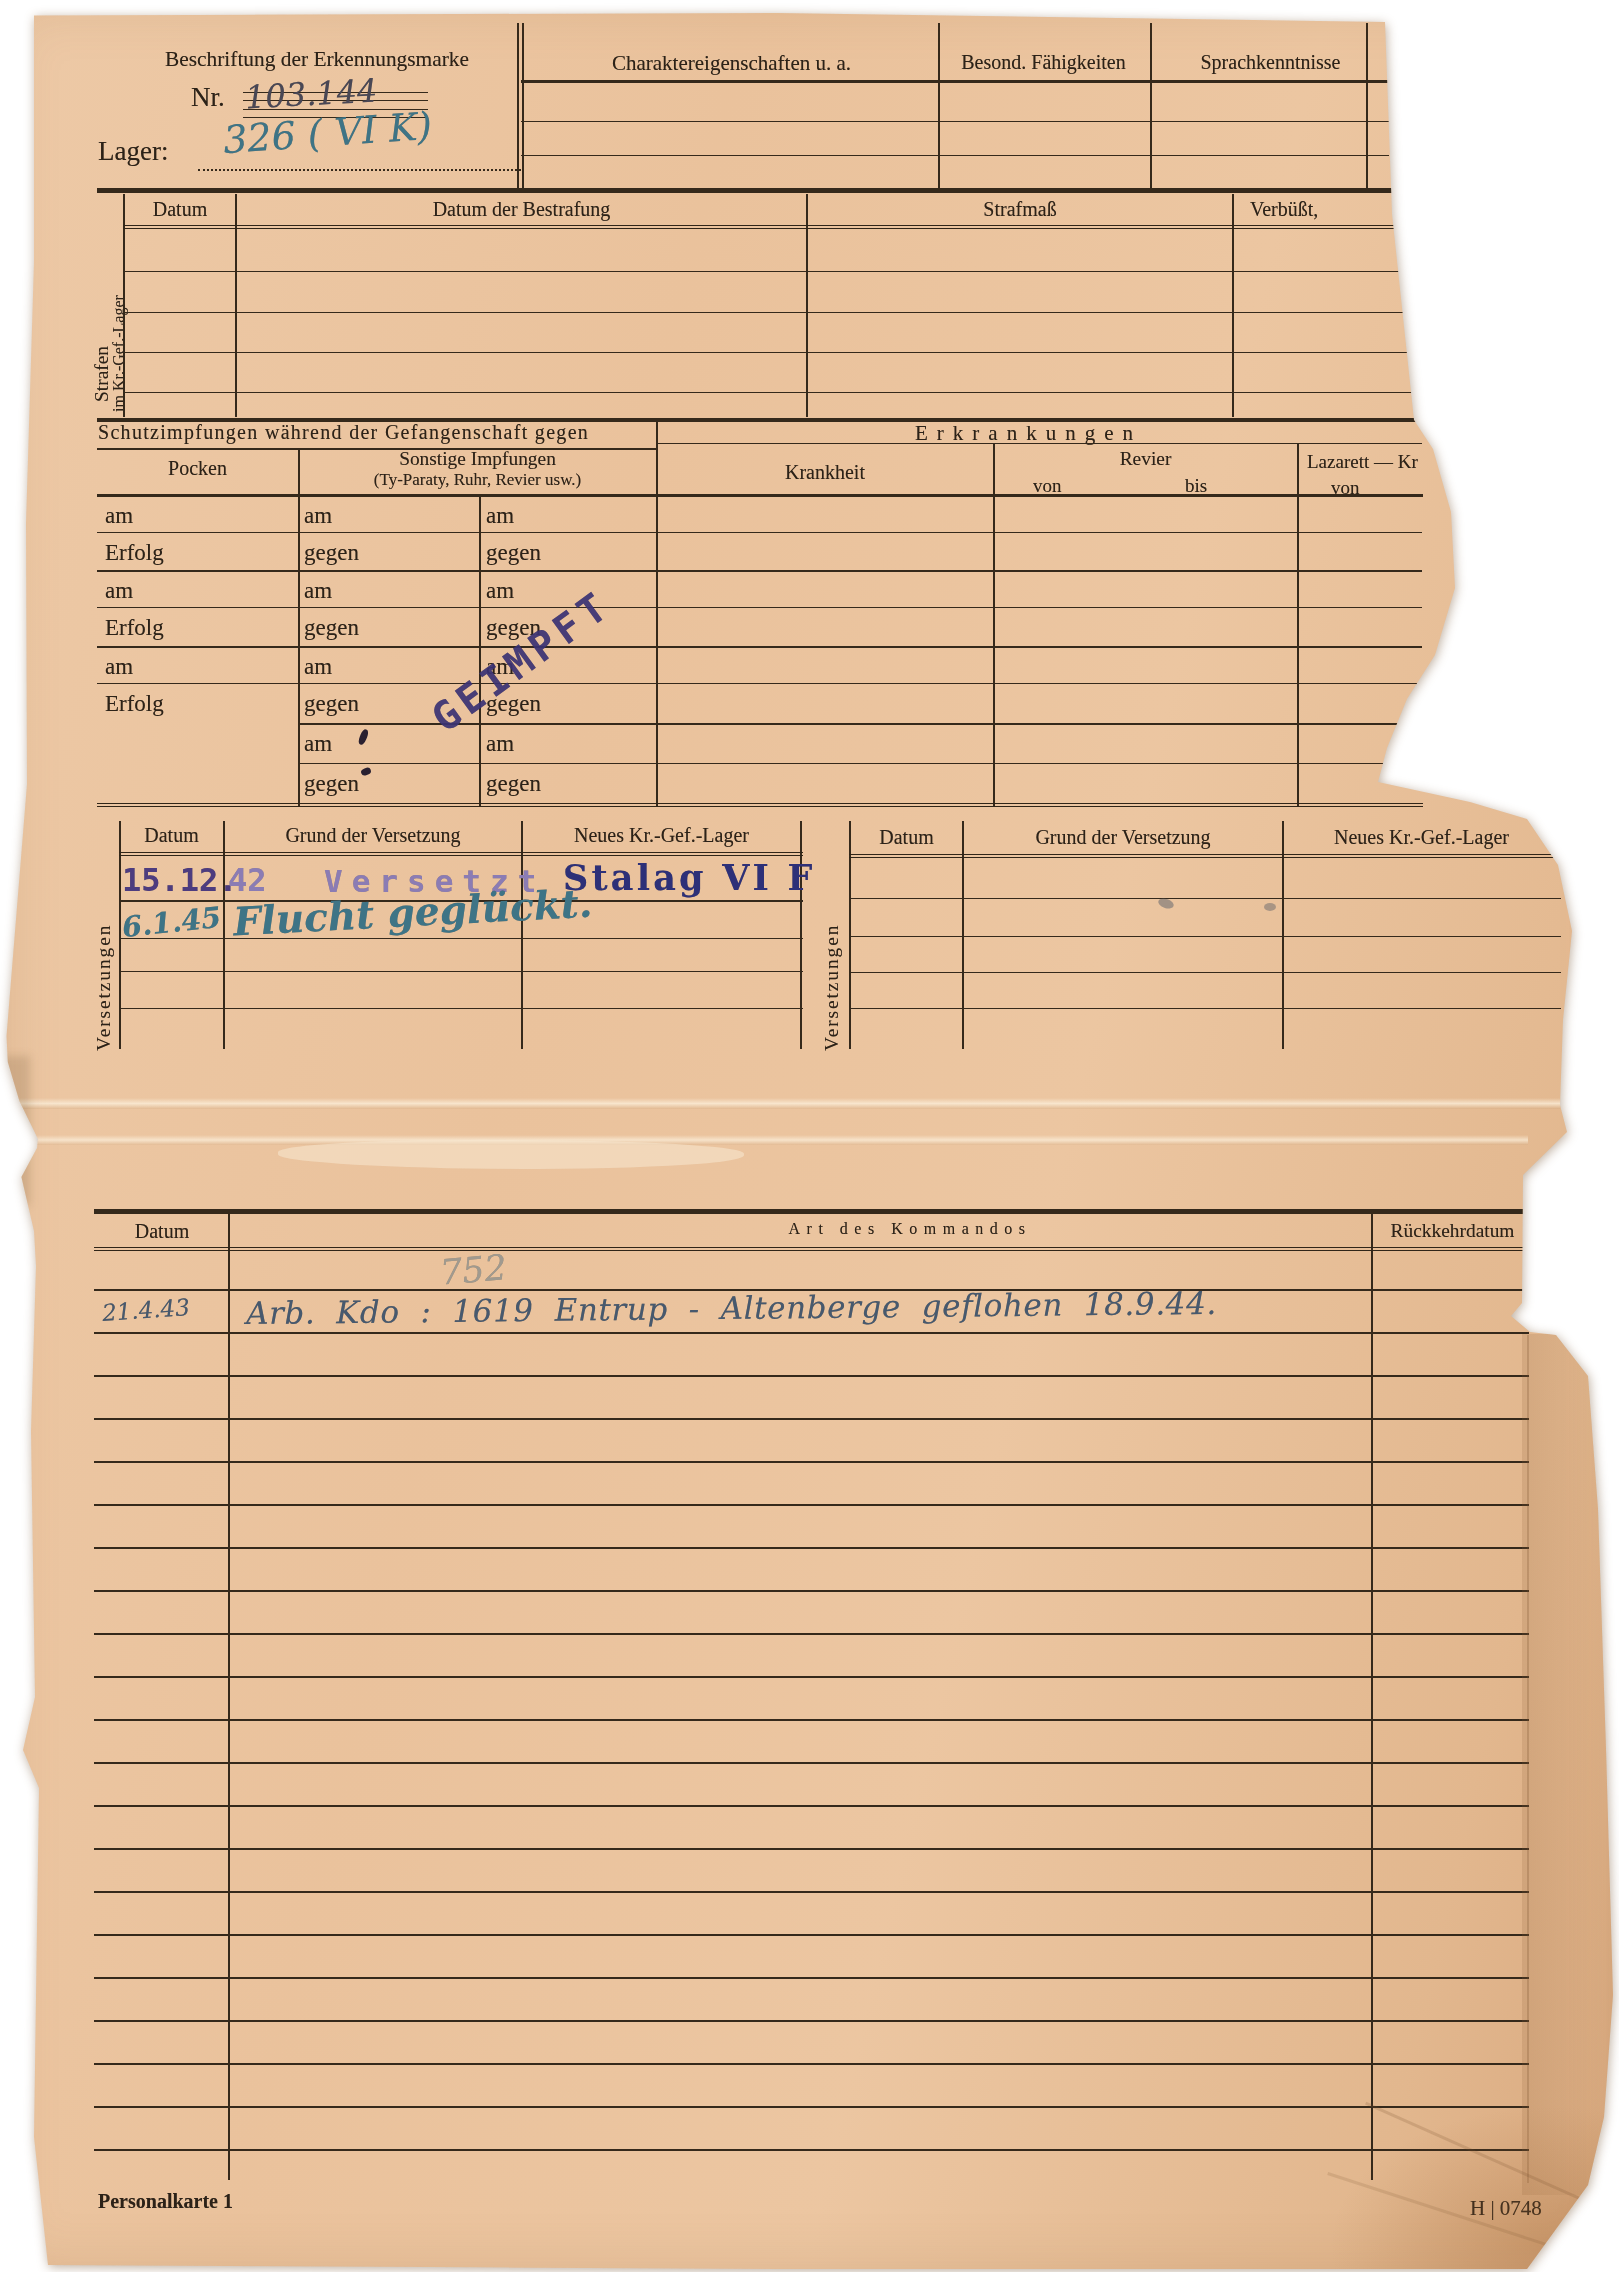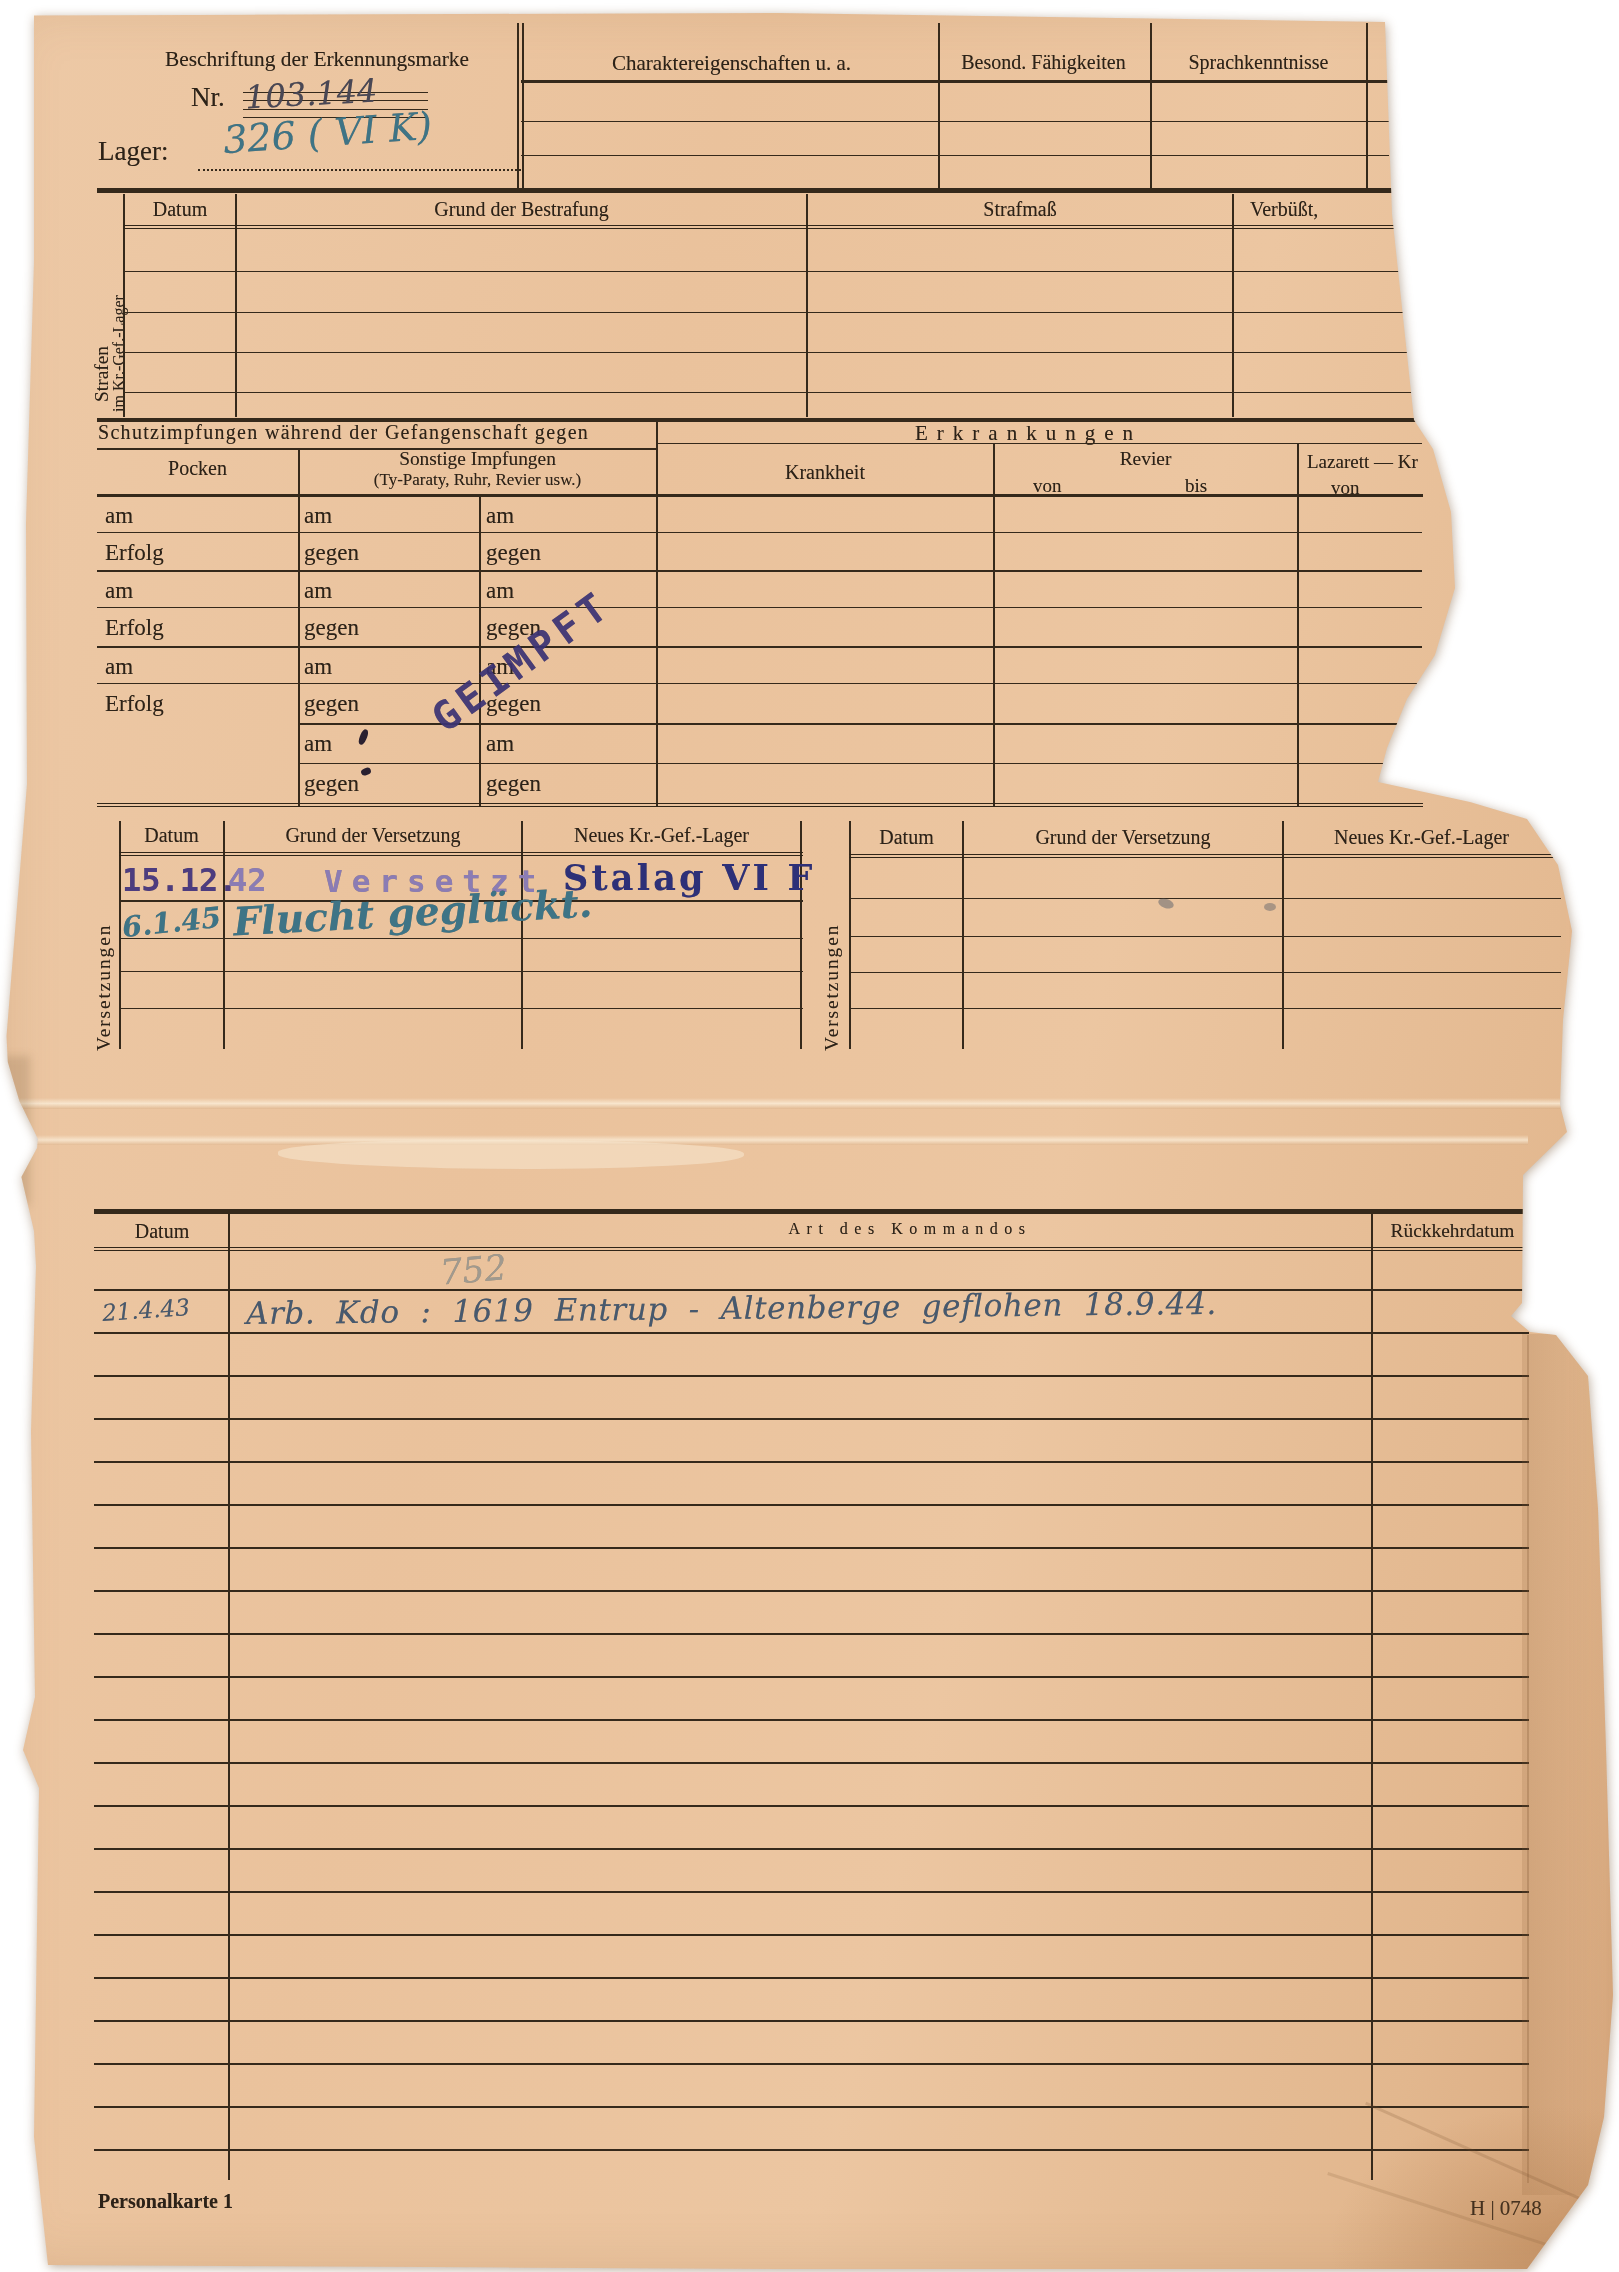--- a/index.html
+++ b/index.html
@@ -34,37 +34,37 @@
   <div class="t hw" style="left:245px;top:75px;font-size:32px;color:#494755;transform:rotate(-3deg);">103.144</div>
   <div class="t" style="left:98px;top:136px;font-size:27px;">Lager:</div>
   <div class="abs" style="left:198px;top:148px;width:323px;height:21px;border-bottom:2.6px dotted #35291b;"></div>
   <div class="t hw" style="left:223px;top:111px;font-size:38px;color:#3e7486;transform:rotate(-4deg);">326 ( VI K)</div>
 
   <div class="ln" style="left:517px;top:23px;width:1.9px;height:166px;"></div>
   <div class="ln" style="left:522px;top:23px;width:1.9px;height:166px;"></div>
 
   <div class="t ctr" style="left:534px;top:51px;width:395px;font-size:21px;">Charaktereigenschaften u. a.</div>
   <div class="t ctr" style="left:940px;top:51px;width:207px;font-size:20px;">Besond. Fähigkeiten</div>
-  <div class="t ctr" style="left:1153px;top:51px;width:211px;font-size:20px;">Sprachkenntnisse</div>
+  <div class="t ctr" style="left:1153px;top:51px;width:211px;font-size:20px;padding-left:12px;">Sprachkenntnisse</div>
   <div class="ln" style="left:938px;top:23px;width:1.9px;height:166px;"></div>
   <div class="ln" style="left:1150px;top:23px;width:1.9px;height:166px;"></div>
   <div class="ln" style="left:1366px;top:23px;width:1.9px;height:166px;"></div>
   <div class="ln" style="left:521px;top:80px;width:868px;height:2.6px;"></div>
   <div class="ln" style="left:521px;top:121px;width:868px;height:1.3px;"></div>
   <div class="ln" style="left:521px;top:155px;width:868px;height:1.3px;"></div>
   <div class="ln" style="left:97px;top:188px;width:1324px;height:4.5px;"></div>
 
   <div class="t vt" style="left:91px;top:214px;height:188px;font-size:19.4px;">Strafen</div>
   <div class="t vt" style="left:110px;top:198px;height:214px;font-size:16px;">im Kr.-Gef.-Lager</div>
   <div class="ln" style="left:123px;top:194px;width:1.9px;height:223px;"></div>
   <div class="ln" style="left:235px;top:194px;width:1.9px;height:223px;"></div>
   <div class="ln" style="left:806px;top:194px;width:1.9px;height:223px;"></div>
   <div class="ln" style="left:1232px;top:194px;width:1.9px;height:223px;"></div>
   <div class="t ctr" style="left:125px;top:198px;width:110px;font-size:20px;">Datum</div>
-  <div class="t ctr" style="left:237px;top:198px;width:569px;font-size:20px;">Grund der Bestrafung</div>
+  <div class="t ctr" style="left:237px;top:198px;width:569px;font-size:20px;">Datum der Bestrafung</div>
   <div class="t ctr" style="left:808px;top:198px;width:424px;font-size:20px;">Strafmaß</div>
   <div class="t" style="left:1250px;top:198px;font-size:20px;">Verbüßt,</div>
   <div class="dbl" style="left:123px;top:225px;width:1292px;"></div>
   <div class="ln" style="left:123px;top:271px;width:1292px;height:1.3px;"></div>
   <div class="ln" style="left:123px;top:312px;width:1292px;height:1.3px;"></div>
   <div class="ln" style="left:123px;top:352px;width:1292px;height:1.3px;"></div>
   <div class="ln" style="left:123px;top:392px;width:1292px;height:1.3px;"></div>
   <div class="ln" style="left:97px;top:418px;width:1326px;height:3.9px;"></div>
 
   <div class="t" style="left:98px;top:421px;font-size:20px;letter-spacing:1.3px;">Schutzimpfungen während der Gefangenschaft gegen</div>

